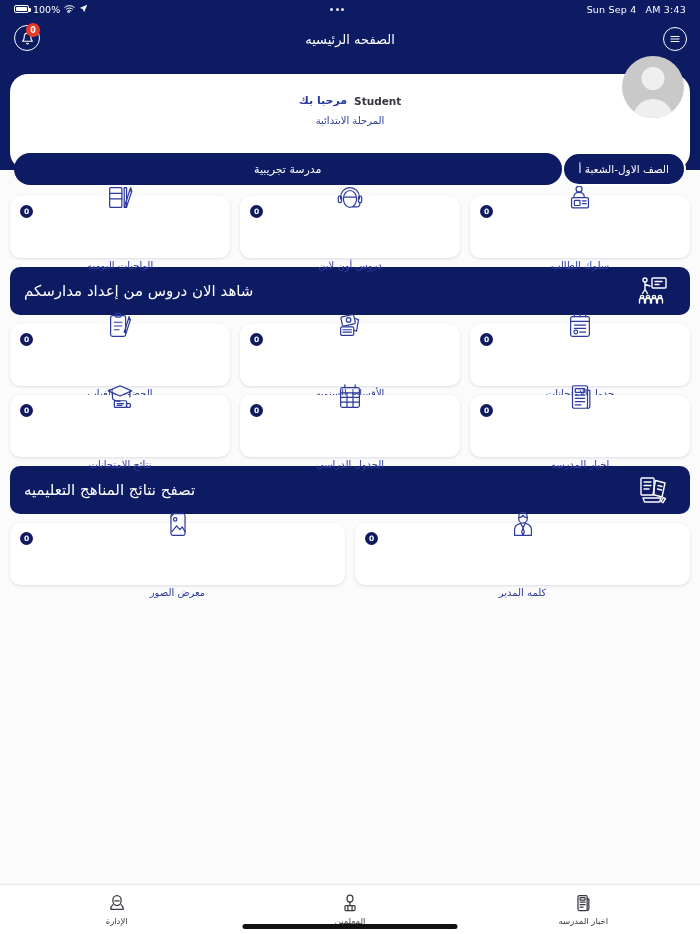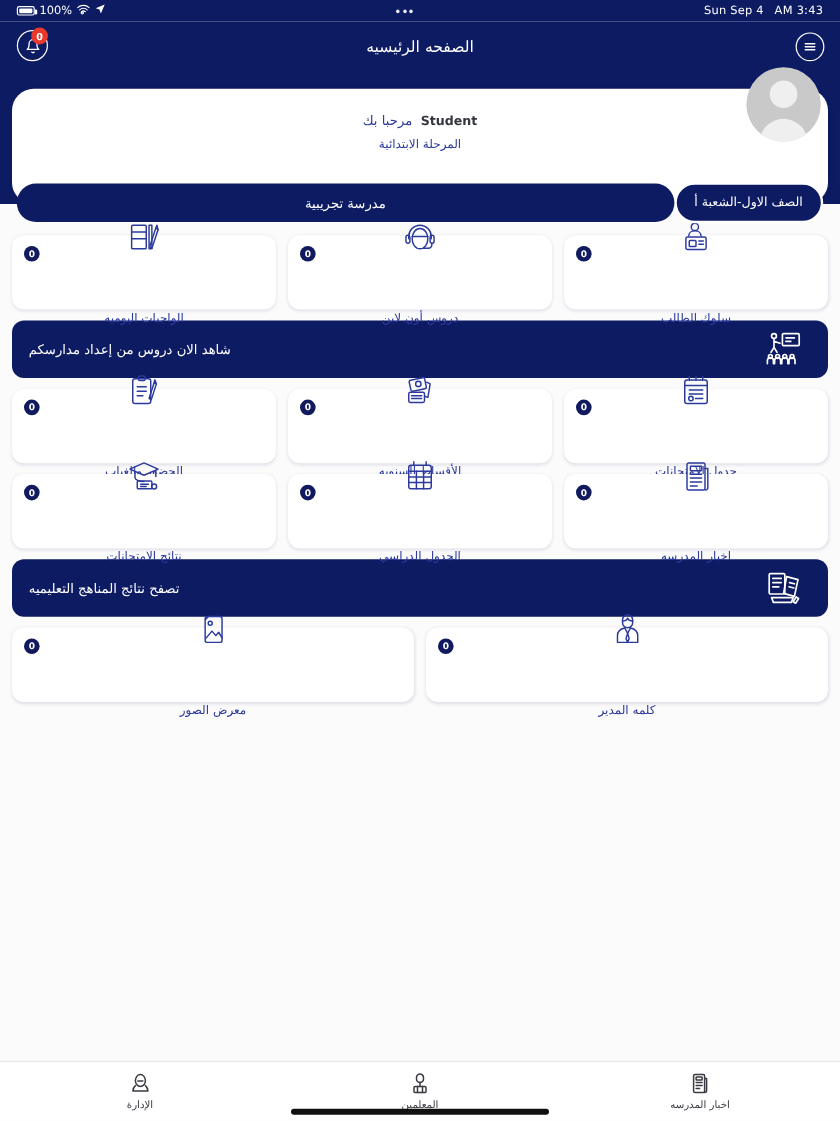--- a/index.html
+++ b/index.html
@@ -53,21 +53,21 @@
   
   .hero { background:#0d1b63; position:relative; flex:0 0 auto; height:110px; }
   .hero-card {
     position:absolute; left:10px; right:10px; top:14px; height:96px;
     background:#ffffff; border-radius:18px;
     box-shadow:0 2px 6px rgba(0,0,0,.08);
     display:flex; flex-direction:column; align-items:center;
     padding-top:20px; z-index:2;
   }
   .welcome-line { font-size:11px; display:flex; align-items:center; gap:7px; flex-direction:row-reverse; }
-  .welcome-hello { color:#2b3a9c; font-weight:400; }
+  .welcome-hello { color:#2b3a9c; font-weight:700; }
   .welcome-name { color:#33363f; font-weight:700; font-size:10.5px; }
   .stage-line { font-size:10px; color:#2b3a9c; font-weight:400; margin-top:8px; }
   .avatar {
     position:absolute; right:16px; top:-4px; width:62px; height:62px; border-radius:50%;
     background:#c9c9c9; z-index:3; overflow:hidden;
   }
   .avatar .head { position:absolute; top:11px; left:50%; transform:translateX(-50%); width:23px; height:23px; border-radius:50%; background:#efefef; }
   .avatar .body { position:absolute; bottom:-13px; left:50%; transform:translateX(-50%); width:40px; height:32px; border-radius:20px 20px 0 0; background:#efefef; }
 
   .hero-actions {
@@ -102,21 +102,21 @@
     position:absolute; left:10px; top:9px; width:13px; height:13px; border-radius:50%;
     background:#111a5e; color:#fff; font-size:7.5px; font-weight:700;
     display:flex; align-items:center; justify-content:center;
   }
 
   .banner {
     background:#0d1b63; border-radius:10px; height:48px; margin-bottom:9px;
     display:flex; flex-direction:row-reverse; align-items:center; justify-content:space-between;
     padding:0 20px 0 14px; cursor:pointer;
   }
-  .banner-text { color:#fff; font-size:11px; }
+  .banner-text { color:#fff; font-size:15px; }
   .banner-icon { width:34px; height:32px; display:flex; align-items:center; justify-content:center; }
   .banner-icon svg { width:100%; height:100%; }
 
   
   .bottomnav {
     flex:0 0 auto; height:50px; background:#fff; border-top:1px solid #e7e7ec;
     display:flex; flex-direction:row-reverse; align-items:center;
   }
   .navitem {
     flex:1; display:flex; flex-direction:column; align-items:center; justify-content:center; gap:3px;

